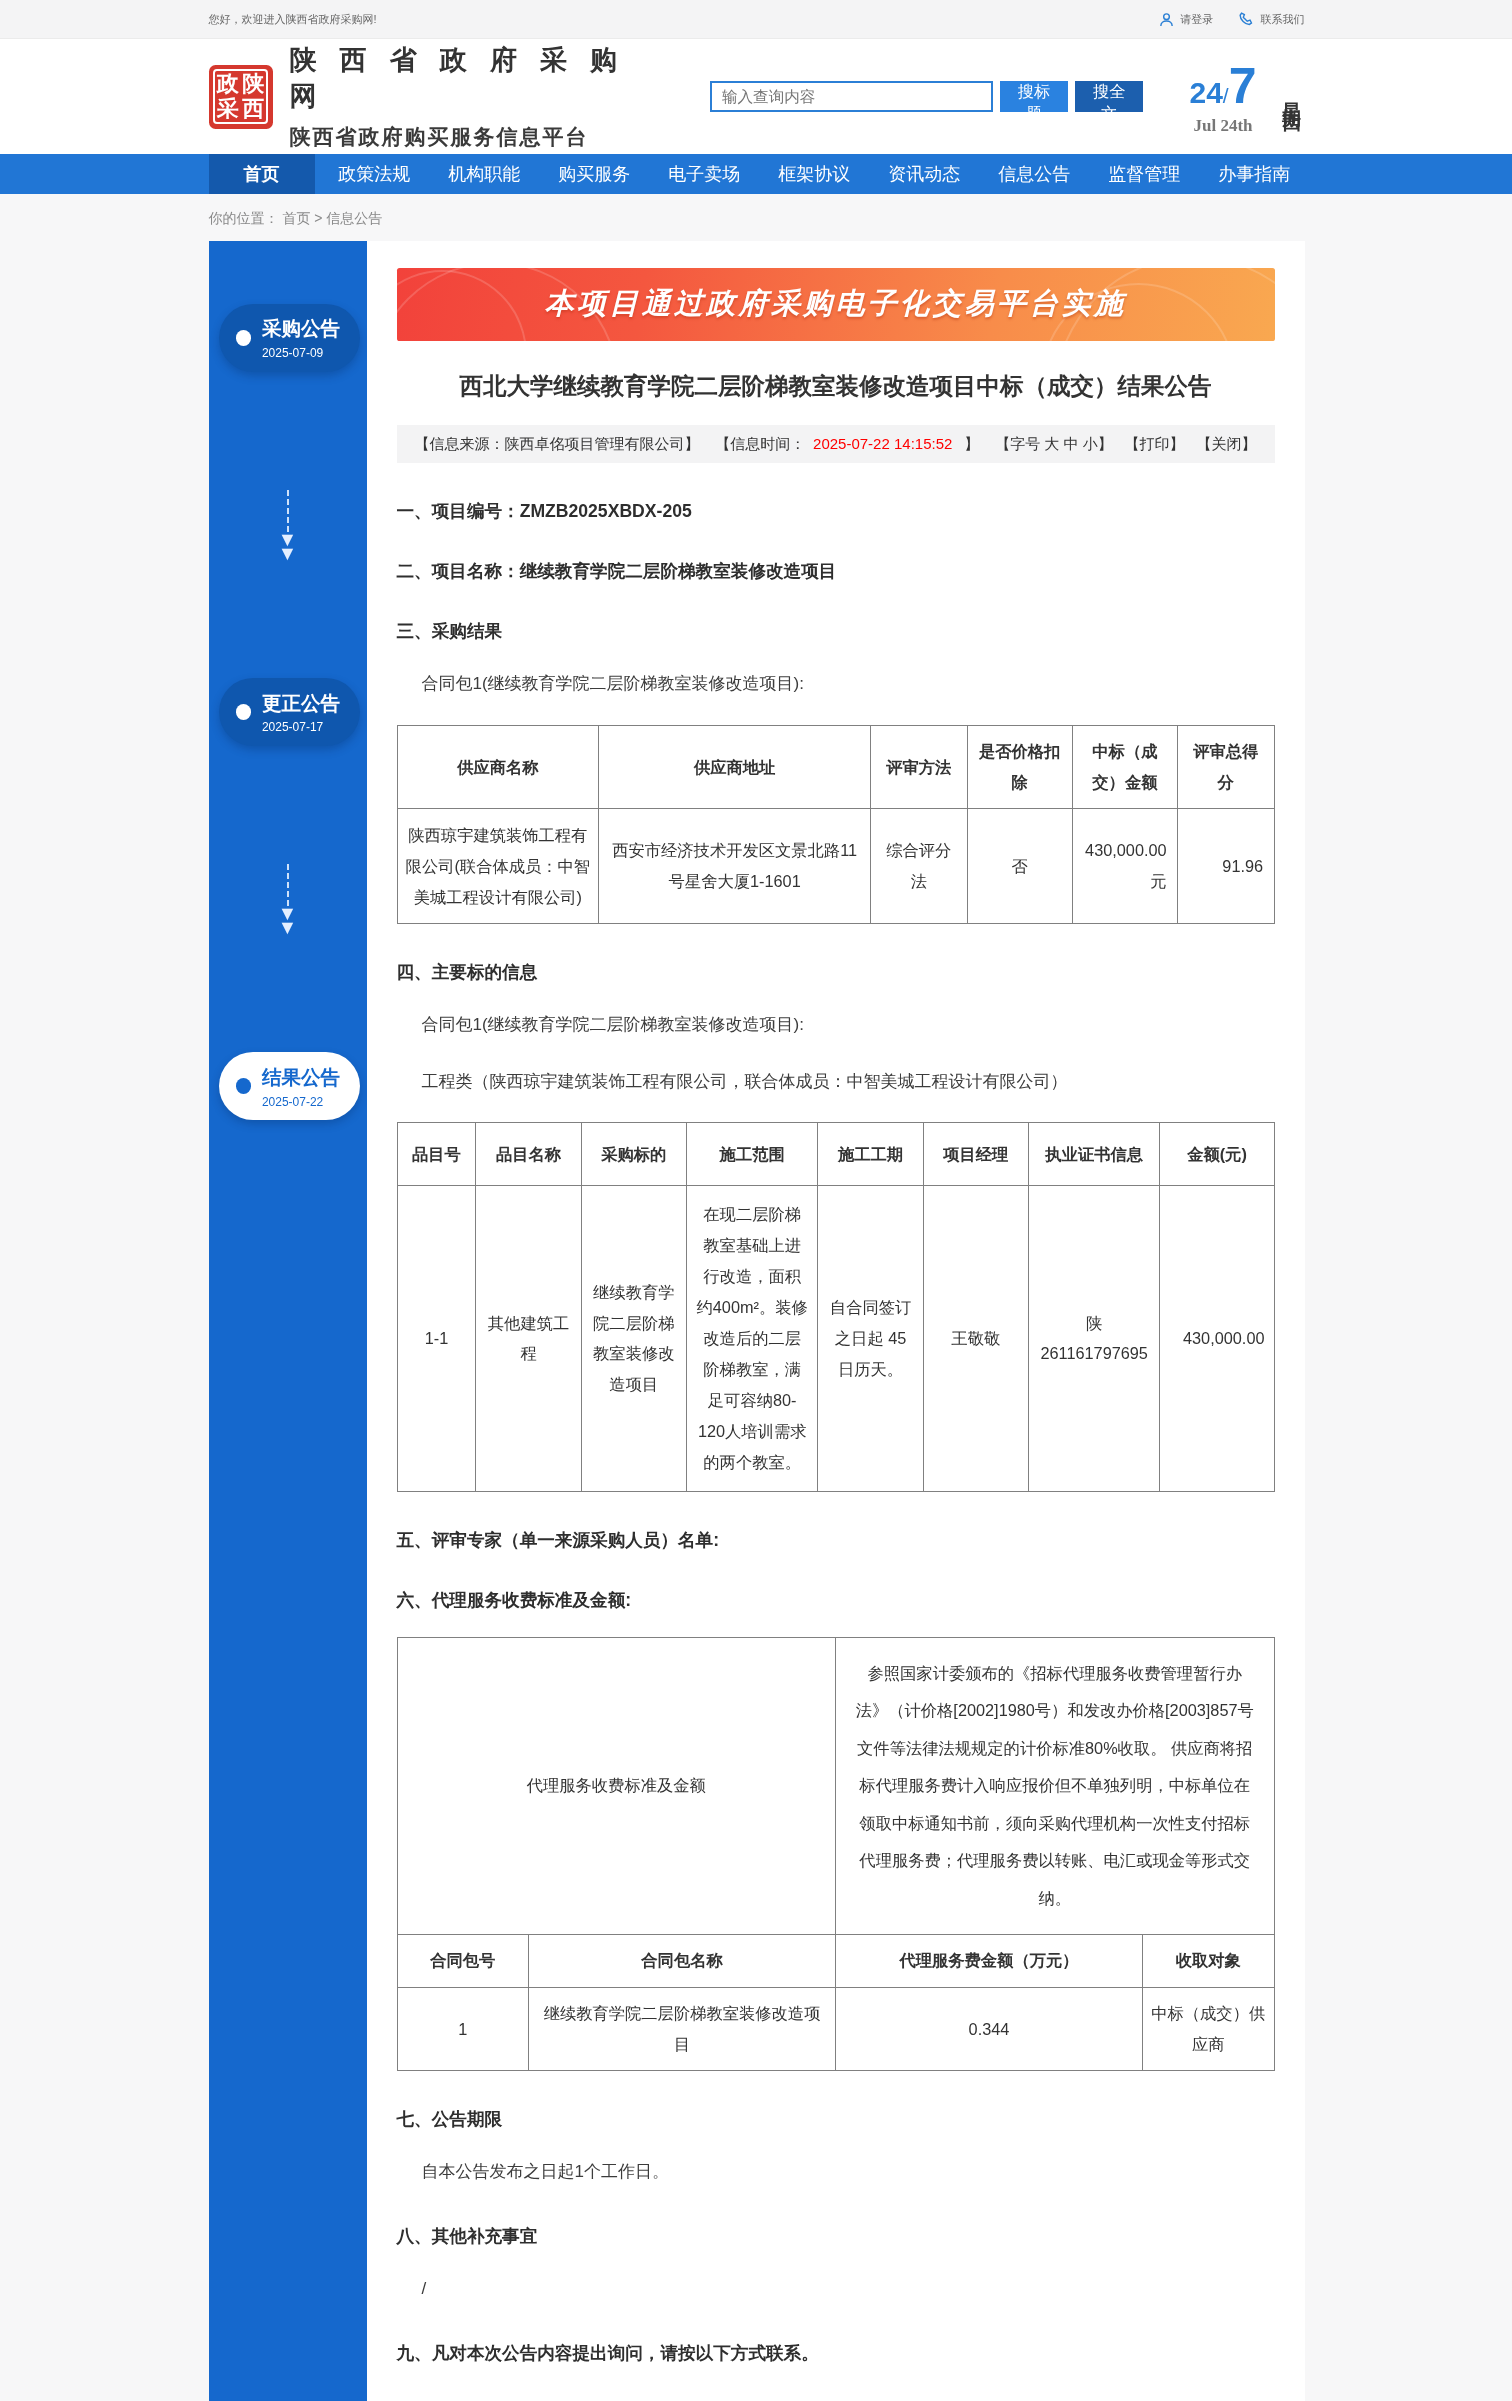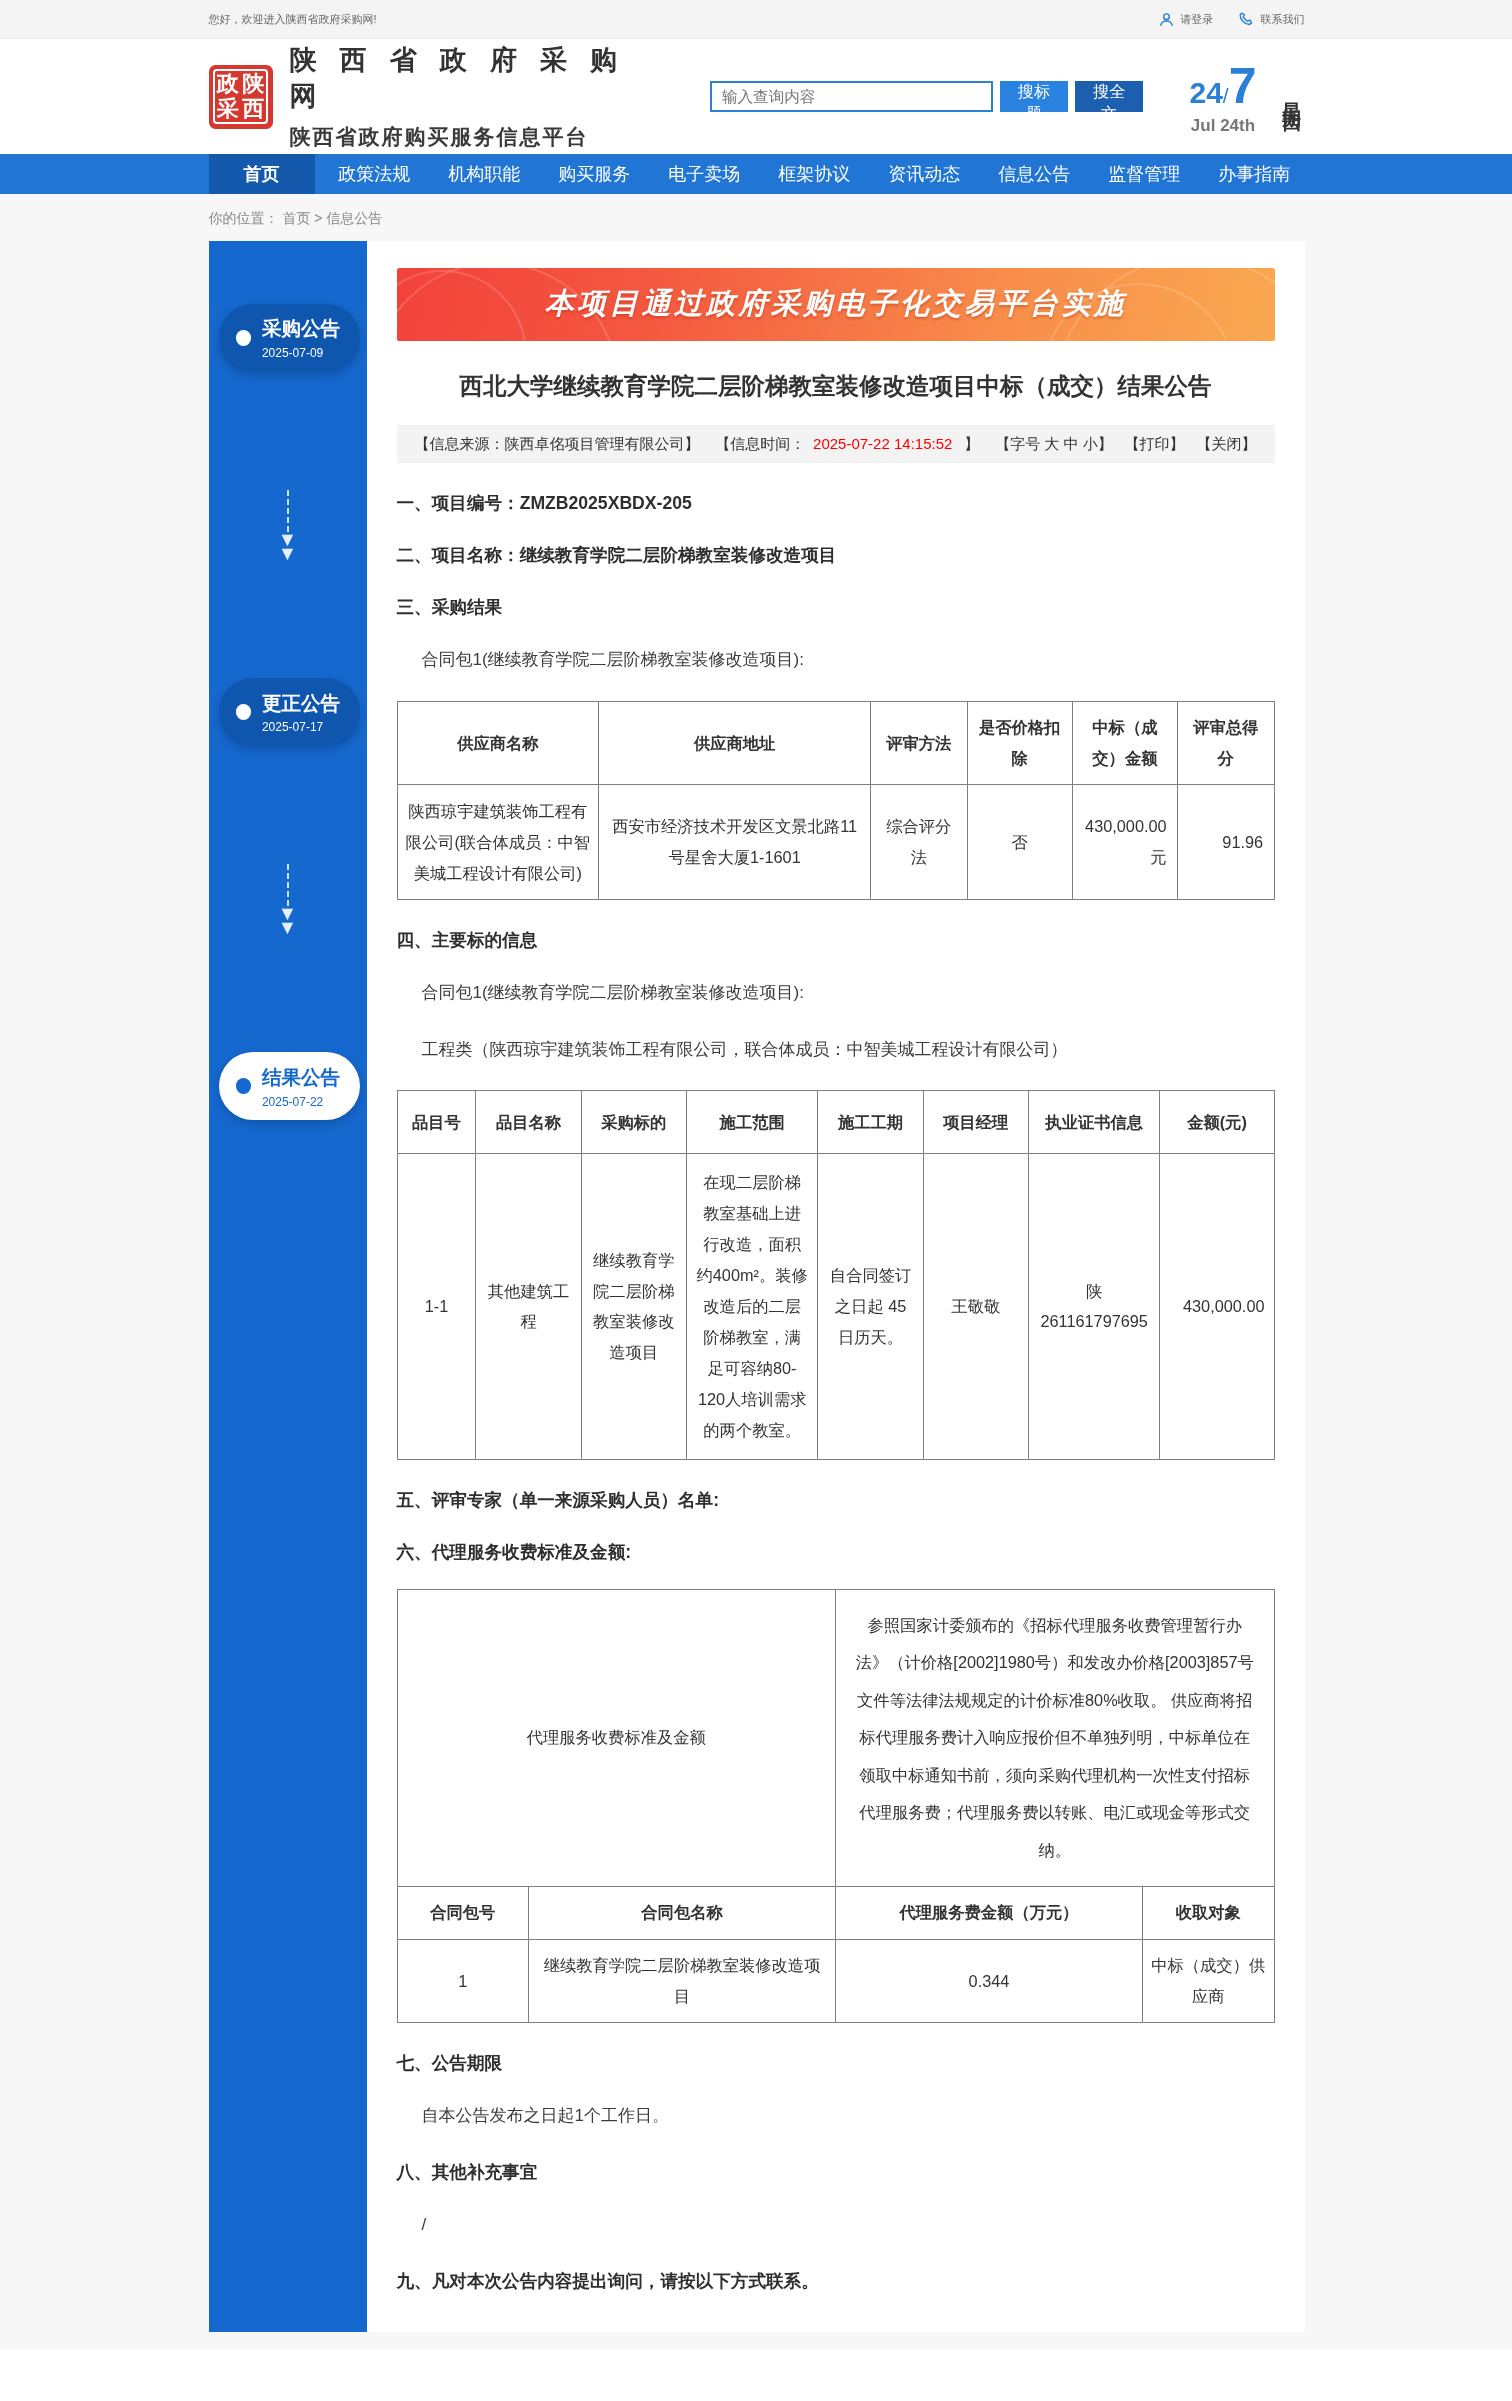--- a/index.html
+++ b/index.html
@@ -30,21 +30,21 @@
   .search-box input { border: 0; outline: 0; width: 100%; height: 100%; padding: 0 10.4px; font-size: 15.6px; color: #333;
     font-family: inherit; background: transparent; }
   .btn-search { height: 31px; padding: 0 11.7px; color: #fff; font-size: 16.3px; border: 0; cursor: pointer;
     font-family: inherit; margin-left: 6.5px; }
   .btn-title { background: #2a82e0; }
   .btn-full  { background: #1c5fae; }
   .date-block { margin-left: 46px; display: flex; align-items: center; }
   .date-nums { text-align: center; }
   .date-top { color: #2a7fd6; font-weight: bold; }
   .d-day { font-size: 30px; } .d-slash { font-size: 21px; font-weight: normal; } .d-month { font-size: 50px; }
-  .date-en { color: #777; font-weight: bold; font-size: 17px; margin-top: 1.3px; }
+  .date-en { color: #777; font-weight: bold; font-size: 17px; margin-top: 1.3px; font-family: Liberation Serif, serif; }
   .weekday { writing-mode: vertical-rl; text-orientation: upright; font-size: 19px; color: #333;
     letter-spacing: 6.5px; margin-left: 22px; font-weight: bold; }
 
   
   .nav { background: #2176d5; height: 40px; }
   .nav .wrap { display: flex; align-items: stretch; justify-content: space-between; height: 100%; }
   .nav a { color: #fff; font-size: 18px; line-height: 40px; padding: 0 14.3px; white-space: nowrap; }
   .nav a.active { background: #1459ac; padding: 0 35px; font-weight: bold; }
 
   
@@ -82,21 +82,21 @@
   .banner-text { color: #fff; font-size: 29px; font-weight: bold; font-style: italic; letter-spacing: 3.3px;
     text-shadow: 0 2px 2.6px rgba(170,40,10,.4); position: relative; }
 
   
   .art-title { text-align: center; font-size: 23.5px; font-weight: bold; color: #333; margin-top: 29px; }
   .meta-bar { margin-top: 23.5px; background: #f3f3f4; height: 38px; line-height: 38px; text-align: center;
     font-size: 15px; color: #333; }
   .meta-bar span { margin: 0 3.9px; }
   .meta-time { color: #f00; }
 
-  .sec-h { font-size: 17.6px; font-weight: bold; color: #2e2e2e; margin-top: 28px; }
+  .sec-h { font-size: 17.6px; font-weight: bold; color: #2e2e2e; margin-top: 36px; }
   .sec-p { font-size: 17px; color: #3c3c3c; margin: 26px 0 0 25px; line-height: 1.8; }
 
   table { width: 100%; border-collapse: collapse; margin-top: 25px; }
   th, td { border: 0.7px solid #808080; font-size: 16.3px; color: #333; padding: 10.4px 7.8px;
     text-align: center; vertical-align: middle; line-height: 1.9; }
   th { font-weight: bold; }
   .result-table th { height: 78px; }
   .result-table td { height: 111px; }
   td.num { text-align: right; padding-right: 10.4px; }
   .bid-table th { height: 63px; }

